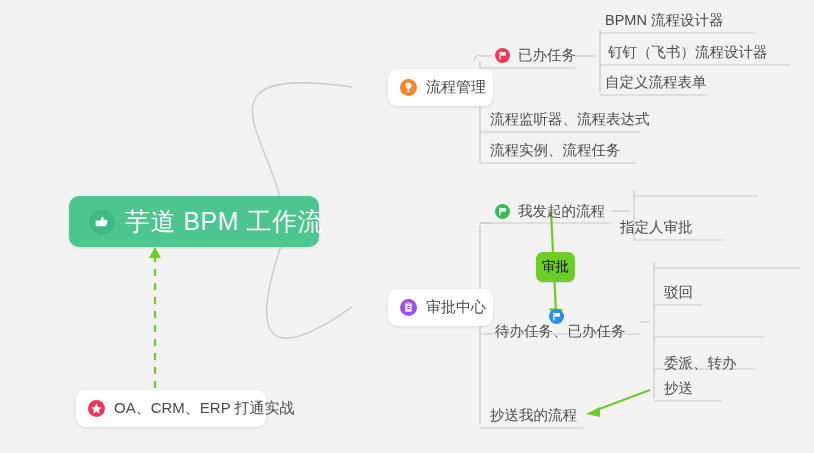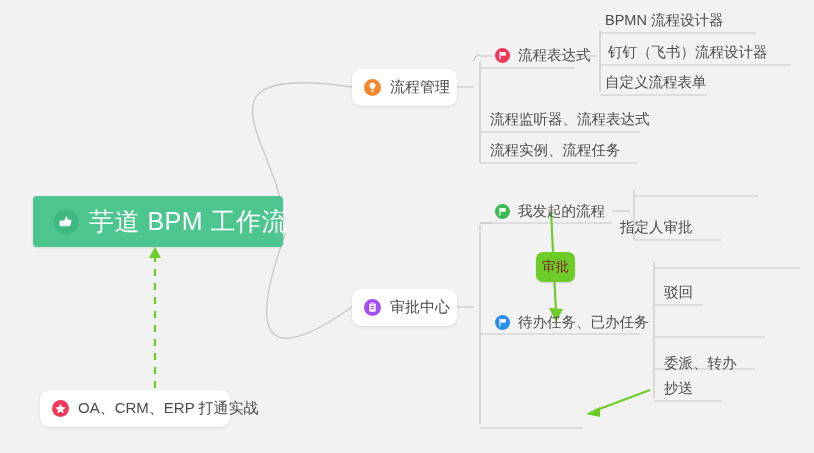--- a/index.html
+++ b/index.html
@@ -7,25 +7,25 @@
     width:814px;height:453px;
     background:#f2f2f2;
     font-family:"Liberation Sans","DejaVu Sans",sans-serif;
     overflow:hidden;
     position:relative;
   }
   #canvas{position:absolute;left:0;top:0;width:814px;height:453px;}
   svg.links{position:absolute;left:0;top:0;width:814px;height:453px;pointer-events:none;}
 
   
-  .node{position:absolute;display:flex;align-items:center;white-space:nowrap;}
+  .node{position:absolute;display:flex;align-items:center;white-space:nowrap;margin-left:36px;}
 
   .root{
     left:33px;top:196px;width:250px;height:51px;
-    background:#4cc58e;border-radius:4px;
+    background:#4cc58e;border-radius:10px;
     box-shadow:0 1px 3px rgba(0,0,0,.10);
     padding:0 0 0 20px;box-sizing:border-box;
     color:#ffffff;font-size:25px;letter-spacing:.5px;
   }
   .root .label{margin-left:10px;}
 
   .card{
     background:#ffffff;border-radius:9px;
     box-shadow:0 1px 3px rgba(0,0,0,.10);
     height:37px;padding:0 15px 0 12px;box-sizing:border-box;
@@ -46,21 +46,21 @@
     box-sizing:border-box;
   }
   .leaf .label{line-height:1;}
   .leaf .ico{margin-right:8px;display:inline-flex;}
 
   
   .badge{
     position:absolute;left:536px;top:252px;
     width:39px;height:30px;
     background:#6ecc28;border-radius:7px;
-    color:#7f1d1d;font-size:13.5px;
+    color:#000000;font-size:13.5px;
     display:flex;align-items:center;justify-content:center;
     box-shadow:0 1px 2px rgba(0,0,0,.12);
   }
 
   
   .ico{display:inline-flex;align-items:center;justify-content:center;flex:0 0 auto;}
   .ico svg{display:block;}
 </style>
 </head>
 <body style="background: rgb(242, 242, 242);">
@@ -188,21 +188,21 @@
   </div>
 
   <div class="leaf" style="left:495px;top:42px;">
     <span class="ico">
       <svg width="15" height="15" viewBox="0 0 15 15">
         <circle cx="7.5" cy="7.5" r="7.5" fill="#f2385a"></circle>
         <rect x="4.3" y="3.6" width="1.2" height="7.8" rx=".5" fill="#ffffff"></rect>
         <path d="M5.6 4.1h5.2v3.6H5.6z" fill="#ffffff"></path>
       </svg>
     </span>
-    <span class="label">流程表达式</span>
+    <span class="label">已办任务</span>
   </div>
 
   <div class="leaf" style="left:490px;top:106px;">
     <span class="label">流程监听器、流程表达式</span>
   </div>
 
   <div class="leaf" style="left:490px;top:137px;">
     <span class="label">流程实例、流程任务</span>
   </div>
 
@@ -220,31 +220,34 @@
     <span class="ico">
       <svg width="15" height="15" viewBox="0 0 15 15">
         <circle cx="7.5" cy="7.5" r="7.5" fill="#3cba54"></circle>
         <rect x="4.3" y="3.6" width="1.2" height="7.8" rx=".5" fill="#ffffff"></rect>
         <path d="M5.6 4.1h5.2v3.6H5.6z" fill="#ffffff"></path>
       </svg>
     </span>
     <span class="label">我发起的流程</span>
   </div>
 
-  <div class="leaf" style="left:495px;top:309px;">
+  <div class="leaf" style="left:495px;top:309px;flex-direction:column;">
     <span class="ico">
       <svg width="15" height="15" viewBox="0 0 15 15">
         <circle cx="7.5" cy="7.5" r="7.5" fill="#2a8ef0"></circle>
         <rect x="4.3" y="3.6" width="1.2" height="7.8" rx=".5" fill="#ffffff"></rect>
         <path d="M5.6 4.1h5.2v3.6H5.6z" fill="#ffffff"></path>
       </svg>
     </span>
     <span class="label">待办任务、已办任务</span>
   </div>
 
+  <div class="leaf" style="left:490px;top:402px;">
+    <span class="label">抄送我的流程</span>
+  </div>
 
   <div class="leaf" style="left:620px;top:214px;">
     <span class="label">指定人审批</span>
   </div>
 
   <div class="leaf" style="left:664px;top:279px;">
     <span class="label">驳回</span>
   </div>
   <div class="leaf" style="left:664px;top:311px;margin-top:39px;">
     <span class="label">委派、转办</span>

